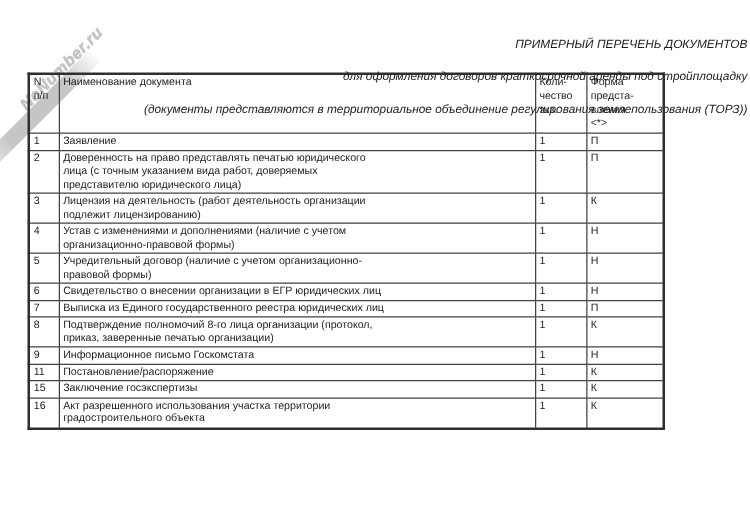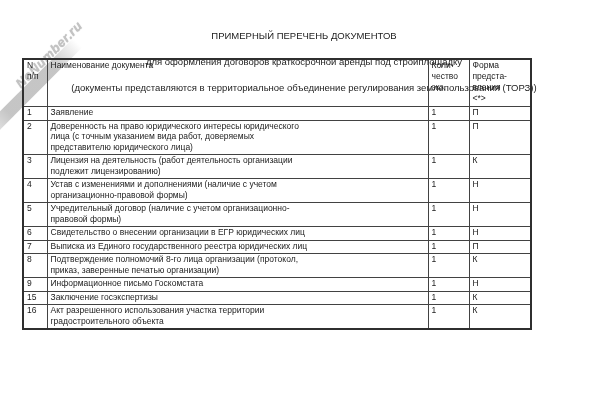--- a/index.html
+++ b/index.html
@@ -26,23 +26,24 @@
     transform: rotate(-45deg);
     font-size: 13px; font-weight: bold; letter-spacing: 0.5px;
     color: #c3c3c3;
     text-shadow: 0 0 1px #aFaFaF;
     font-style: italic;
   }
 
   
   .title-block {
     position: absolute; top: 16px; left: 10px; width: 588px;
-    text-align: center;
+    text-align: right;
     font-size: 9.5px; line-height: 13px;
     white-space: pre-line;
+    font-style: italic;
   }
 
   
   table.doc {
     position: absolute; left: 22px; top: 58px;
     width: 508px;
     border-collapse: collapse;
     table-layout: fixed;
     border: 2px solid #2f2f2f;
   }
@@ -102,21 +103,21 @@
     </thead>
     <tbody>
       <tr>
         <td>1</td>
         <td>Заявление</td>
         <td>1</td>
         <td>П</td>
       </tr>
       <tr>
         <td>2</td>
-        <td>Доверенность на право юридического интересы юридического
+        <td>Доверенность на право представлять печатью юридического
 лица (с точным указанием вида работ, доверяемых
 представителю юридического лица)</td>
         <td>1</td>
         <td>П</td>
       </tr>
       <tr>
         <td>3</td>
         <td>Лицензия на деятельность (работ деятельность организации
 подлежит лицензированию)</td>
         <td>1</td>
@@ -155,20 +156,26 @@
         <td>1</td>
         <td>К</td>
       </tr>
       <tr>
         <td>9</td>
         <td>Информационное письмо Госкомстата</td>
         <td>1</td>
         <td>Н</td>
       </tr>
       <tr>
+        <td>11</td>
+        <td>Постановление/распоряжение</td>
+        <td>1</td>
+        <td>К</td>
+      </tr>
+      <tr>
         <td>15</td>
         <td>Заключение госэкспертизы</td>
         <td>1</td>
         <td>К</td>
       </tr>
       <tr>
         <td>16</td>
         <td>Акт разрешенного использования участка территории
 градостроительного объекта</td>
         <td>1</td>

